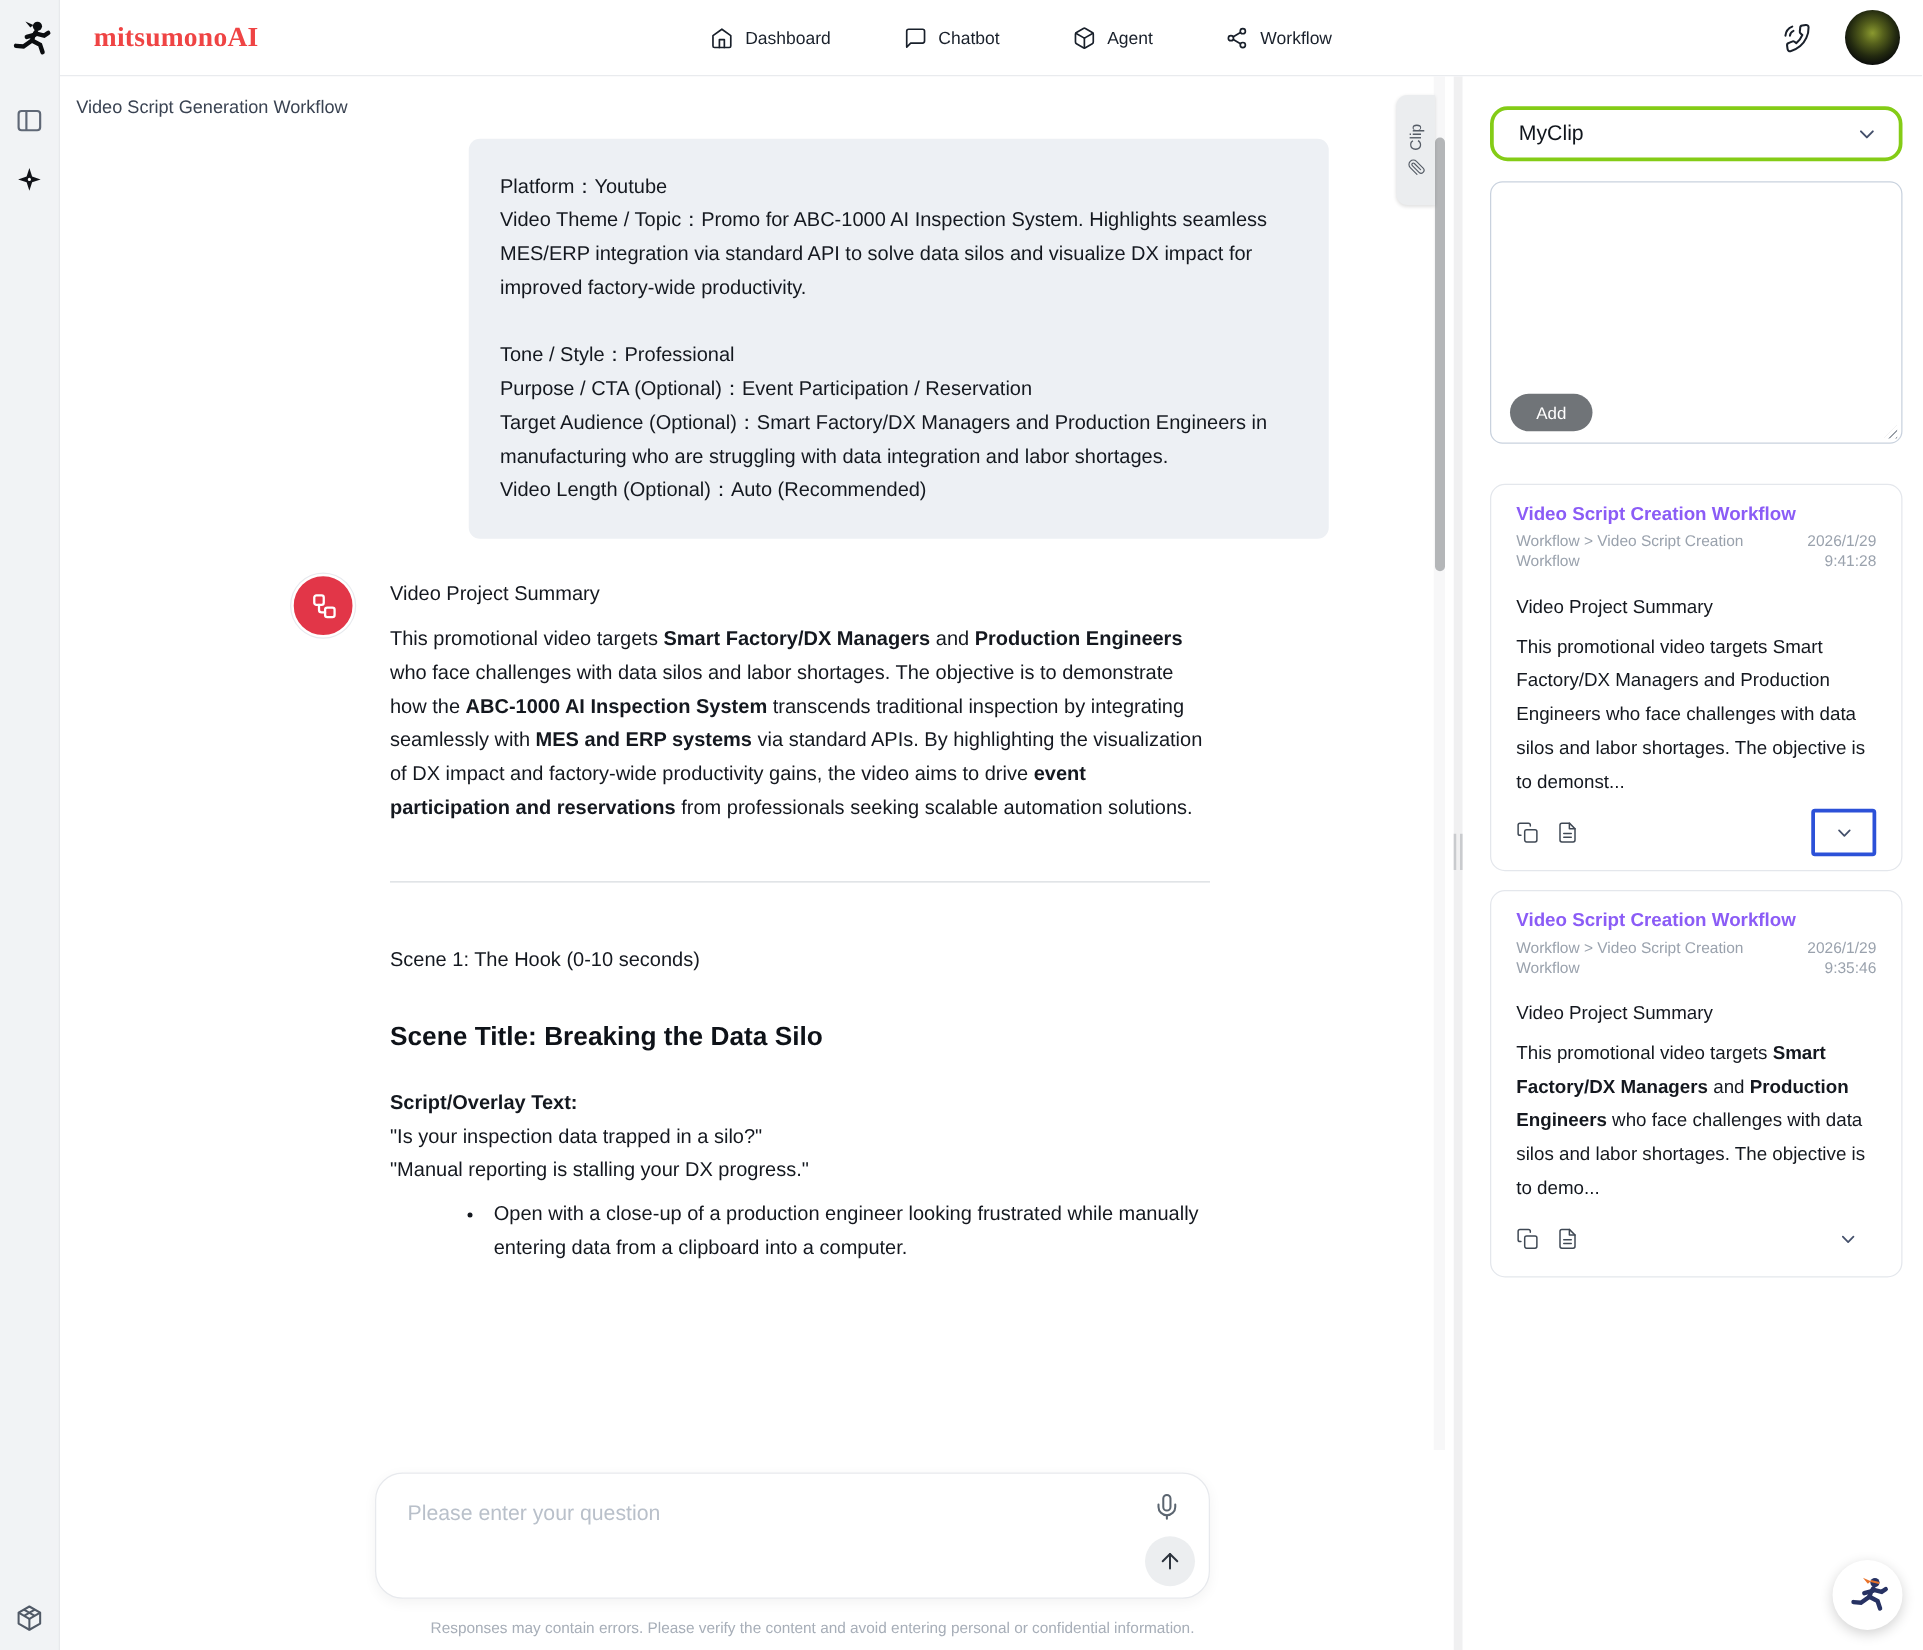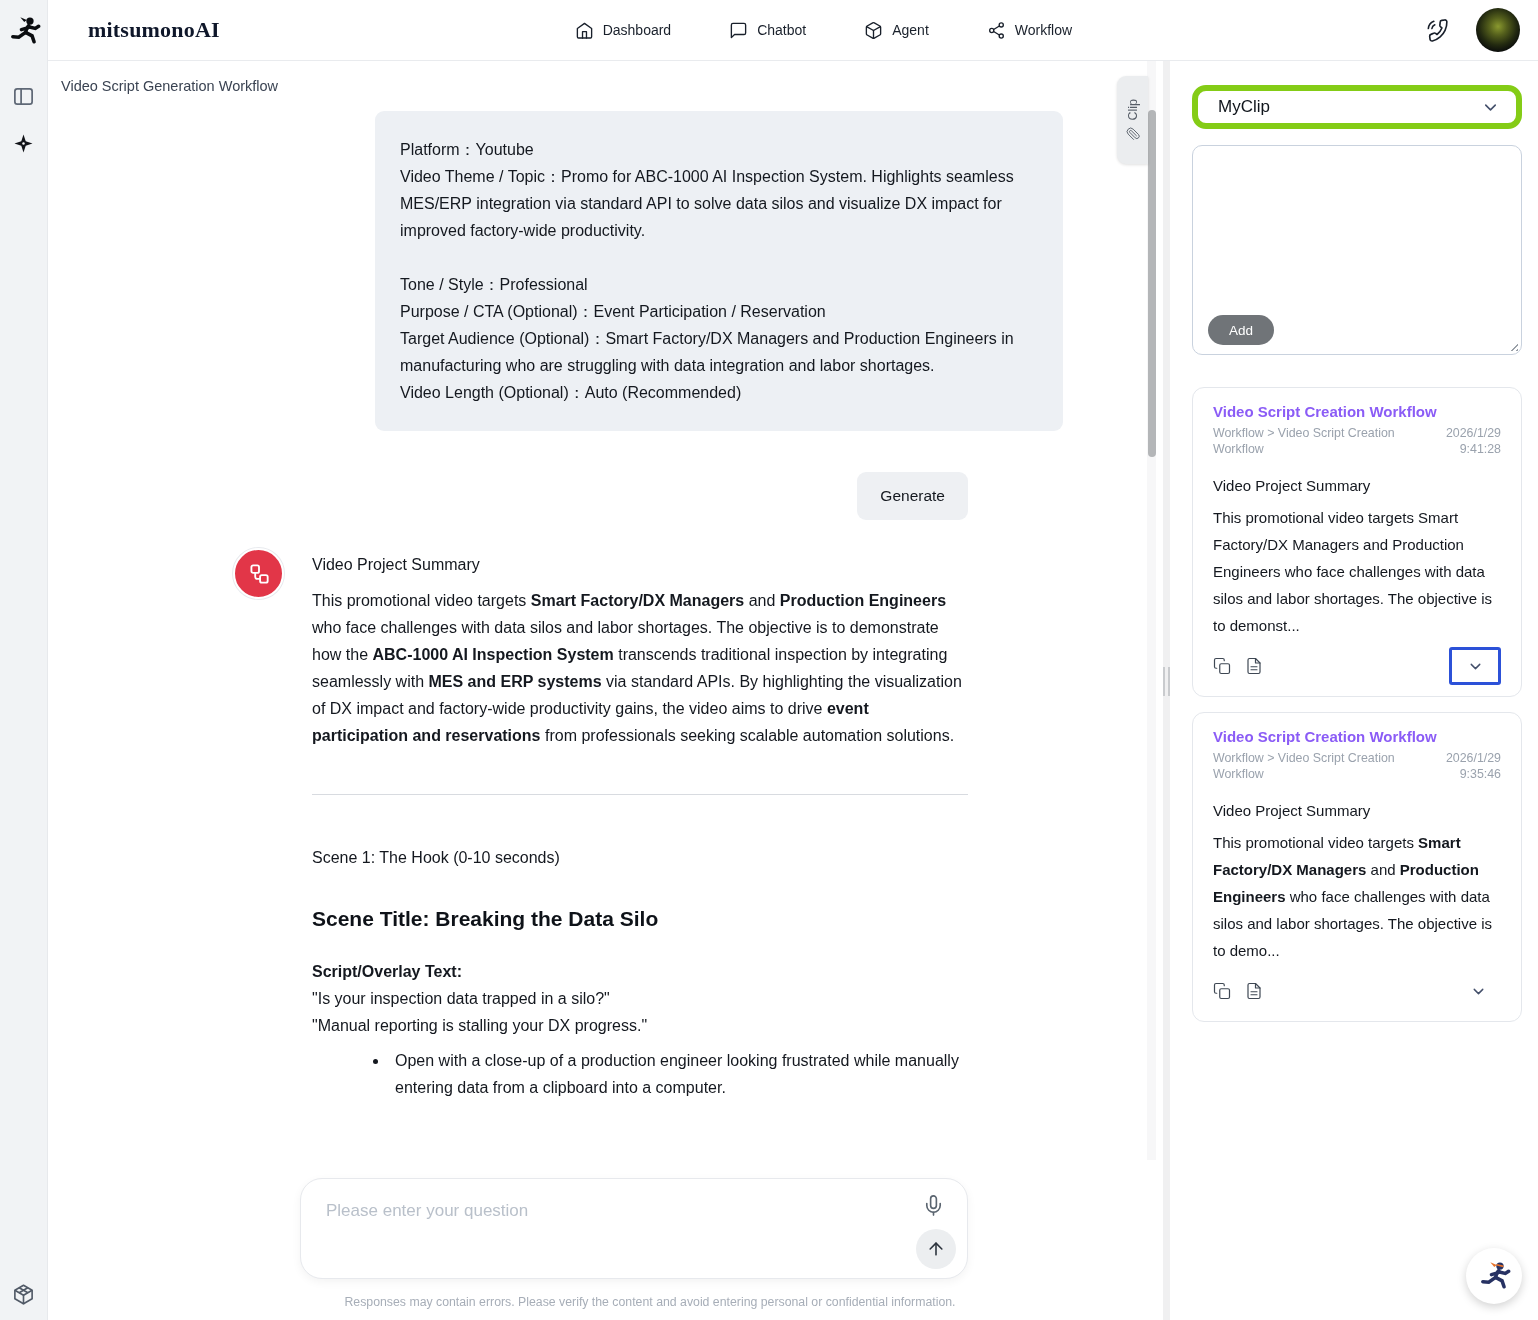--- a/index.html
+++ b/index.html
@@ -13,21 +13,21 @@
   .rail-logo { width:48px; height:61px; display:flex; align-items:center; justify-content:center; cursor:pointer; }
   .rail-logo svg { width:34px; height:34px; color:#0b0d10; }
   .rail-btn { background:none; border:none; cursor:pointer; margin-top:24px; display:flex; }
   .rail-btn svg { width:23px; height:23px; }
   .rail-bottom { margin-top:auto; margin-bottom:14px; }
 
   
   .topbar { position:absolute; left:48px; top:0; right:0; height:61px; background:#fff;
             border-bottom:1px solid #e9ebee; display:flex; align-items:center; z-index:5; }
   .brand { font-family:"Liberation Serif", serif; font-size:22px; font-weight:600; letter-spacing:.2px;
-           margin-left:40px; color:#0f172a; }
+           margin-left:27px; color:#ef4444; }
   .topnav { display:flex; gap:58px; margin:0 auto; }
   .nav-item { display:flex; align-items:center; gap:9px; font-size:14px; color:#19202b; cursor:pointer; text-decoration:none; }
   .nav-item svg { width:19px; height:19px; stroke:#19202b; fill:none; stroke-width:1.7; stroke-linecap:round; stroke-linejoin:round; }
   .topbar-right { display:flex; align-items:center; gap:26px; margin-right:18px; }
   .phone-btn { background:none; border:none; cursor:pointer; display:flex; }
   .phone-btn svg { width:23px; height:23px; stroke:#19202b; fill:none; stroke-width:1.7; stroke-linecap:round; stroke-linejoin:round; transform:rotate(-8deg); }
   .avatar { width:44px; height:44px; border-radius:50%; cursor:pointer;
             background:radial-gradient(circle at 50% 42%, #8a992f 0%, #55601c 26%, #232a10 55%, #05060a 80%); }
 
   
@@ -81,21 +81,21 @@
   .disclaimer { position:absolute; left:268px; top:1234px; width:668px; text-align:center;
                 font-size:12.3px; color:#a7aeb8; }
 
   
   .gutter { position:absolute; left:1163px; top:61px; width:7px; bottom:0; background:#f0f0f1; z-index:4; }
   .resize-handle { position:absolute; left:0px; top:606px; width:7px; height:29px; cursor:col-resize;
                    border-left:2px solid #c9cbce; border-right:2px solid #c9cbce; background:#f0f0f1; }
 
   
   .clip-panel { position:absolute; left:1170px; top:61px; right:0; bottom:0; background:#fff; padding:24px 16px 0 22px; }
-  .select { width:330px; height:44px; border:6px solid #84cc16; border-radius:14px; display:flex; align-items:center;
+  .select { width:330px; height:44px; border:3px solid #84cc16; border-radius:14px; display:flex; align-items:center;
             padding:0 16px 0 20px; cursor:pointer; }
   .select .sel-label { font-size:17px; color:#10151c; }
   .select svg { margin-left:auto; width:19px; height:19px; stroke:#44506b; fill:none; stroke-width:2; stroke-linecap:round; stroke-linejoin:round; }
   .clip-input-wrap { position:relative; margin-top:16px; width:330px; height:210px; border:1px solid #c9d2de; border-radius:10px; background:#fff; }
   .clip-textarea { width:100%; height:100%; border:none; outline:none; resize:none; background:transparent;
                    font-family:inherit; font-size:14px; padding:10px 12px; border-radius:10px; }
   .add-btn { position:absolute; left:15px; bottom:9px; height:30px; padding:0 21px; border:none; border-radius:15px;
              background:#707478; color:#fff; font-size:13.5px; font-family:inherit; cursor:pointer; }
   .resize-corner { position:absolute; right:3px; bottom:3px; width:11px; height:11px; cursor:nwse-resize;
     background:repeating-linear-gradient(135deg, transparent 0 2.5px, #9aa0a8 2.5px 3.8px); 
@@ -220,23 +220,20 @@
 
     <section class="chat">
       <div class="user-bubble">Platform：Youtube
 Video Theme / Topic：Promo for ABC-1000 AI Inspection System. Highlights seamless MES/ERP integration via standard API to solve data silos and visualize DX impact for improved factory-wide productivity.
 
 Tone / Style：Professional
 Purpose / CTA (Optional)：Event Participation / Reservation
 Target Audience (Optional)：Smart Factory/DX Managers and Production Engineers in manufacturing who are struggling with data integration and labor shortages.
 Video Length (Optional)：Auto (Recommended)</div>
 
-      <div class="gen-row">
-        <button class="gen-btn">Generate</button>
-      </div>
 
       <div class="assistant-row">
         <div class="ai-avatar">
           <svg viewBox="0 0 24 24">
             <rect x="5" y="4" width="7" height="7" rx="1.6"></rect>
             <rect x="13" y="13" width="7" height="7" rx="1.6"></rect>
             <path d="M8.5 11v3.5a2 2 0 0 0 2 2H13"></path>
           </svg>
         </div>
         <div class="ai-content">

